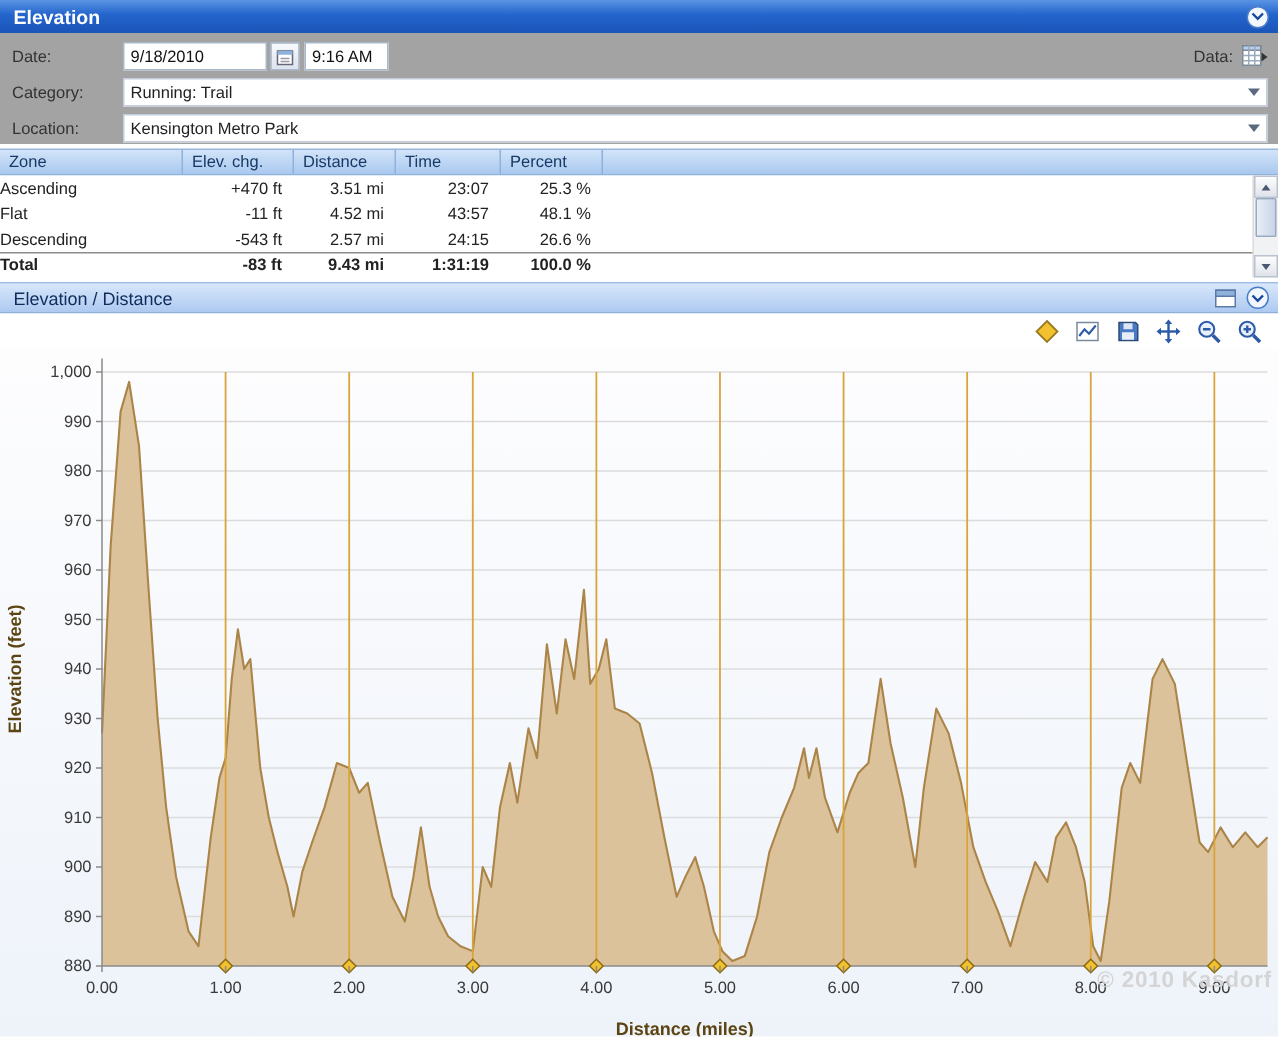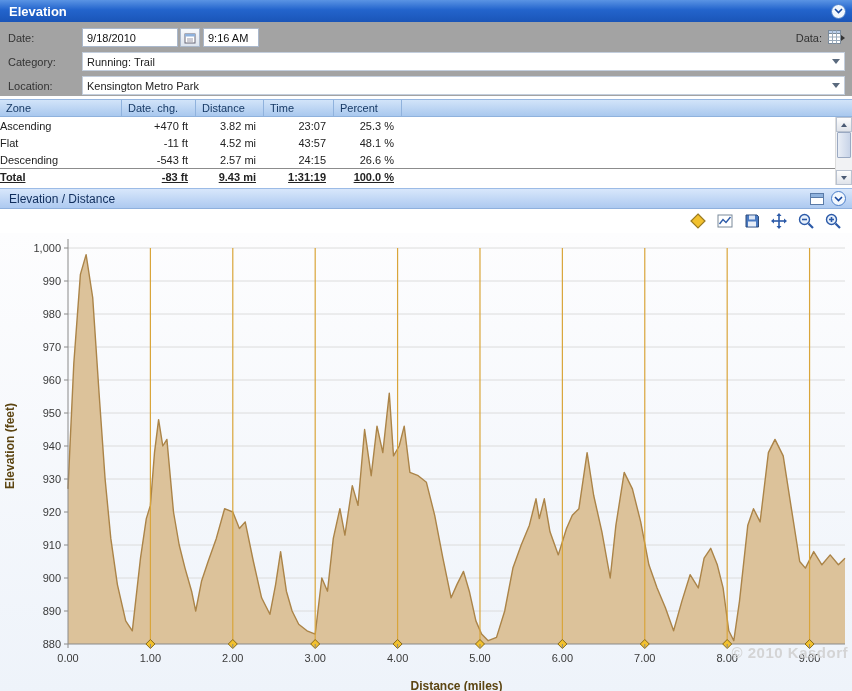--- a/index.html
+++ b/index.html
@@ -27,21 +27,21 @@
   .dd-arrow { width:0; height:0; border-left:4px solid transparent; border-right:4px solid transparent; border-top:5px solid #5a6a7e; margin-left:auto; }
 
   
   .tbl-header { height:18px; display:grid; grid-template-columns:122px 74px 68px 70px 68px 1fr; background:linear-gradient(#d2e4f9,#a9c8ee); border-top:1px solid #96b6e0; border-bottom:1px solid #8fb2dd; color:#173a66; }
   .tbl-header .hcell { padding:2px 2px 0 6px; border-right:1px solid #8fb2dd; cursor:pointer; overflow:hidden; white-space:nowrap; }
   .tbl-header .hcell.last { border-right:none; }
   .tbl-rows { position:relative; height:68px; background:#fff; }
   .trow { height:17px; display:grid; grid-template-columns:122px 74px 68px 70px 68px 1fr; align-items:center; }
   .trow .cell { padding:0 0; white-space:nowrap; }
   .trow .num { text-align:right; padding-right:8px; }
-  .trow.total { font-weight:bold; border-top:1px solid #8c8c8c;text-decoration:underline; }
+  .trow.total { font-weight:bold; border-top:1px solid #8c8c8c; }
 
   
   .sbar { position:absolute; right:0; top:0; width:17px; height:68px; background:#f1f2f4; border-left:1px solid #dcdcdc; }
   .sb-btn { height:15px; background:linear-gradient(#fdfdfd,#dfe3ea); border:1px solid #b9c2d0; display:flex; align-items:center; justify-content:center; cursor:pointer; }
   .sb-up-arrow { width:0; height:0; border-left:3px solid transparent; border-right:3px solid transparent; border-bottom:4px solid #4a5a74; }
   .sb-dn-arrow { width:0; height:0; border-left:3px solid transparent; border-right:3px solid transparent; border-top:4px solid #4a5a74; }
   .sb-track { height:38px; position:relative; cursor:pointer; }
   .sb-thumb { position:absolute; top:0; left:1px; right:1px; height:26px; background:linear-gradient(90deg,#e9eef6,#c8d4e8); border:1px solid #9aa9c2; border-radius:1px; cursor:grab; }
 
   
@@ -108,32 +108,32 @@
     <label>Location:</label>
     <div class="select">
       <span>Kensington Metro Park</span>
       <span class="dd-arrow"></span>
     </div>
   </div>
 </div>
 
 <div class="tbl-header">
   <div class="hcell">Zone</div>
-  <div class="hcell">Date. chg.</div>
+  <div class="hcell">Elev. chg.</div>
   <div class="hcell">Distance</div>
   <div class="hcell">Time</div>
   <div class="hcell">Percent</div>
   <div class="hcell last"></div>
 </div>
 
 <div class="tbl-rows">
   <div class="trow">
     <div class="cell">Ascending</div>
     <div class="cell num">+470 ft</div>
-    <div class="cell num">3.82 mi</div>
+    <div class="cell num">3.51 mi</div>
     <div class="cell num">23:07</div>
     <div class="cell num">25.3 %</div>
     <div class="cell"></div>
   </div>
   <div class="trow">
     <div class="cell">Flat</div>
     <div class="cell num">-11 ft</div>
     <div class="cell num">4.52 mi</div>
     <div class="cell num">43:57</div>
     <div class="cell num">48.1 %</div>

